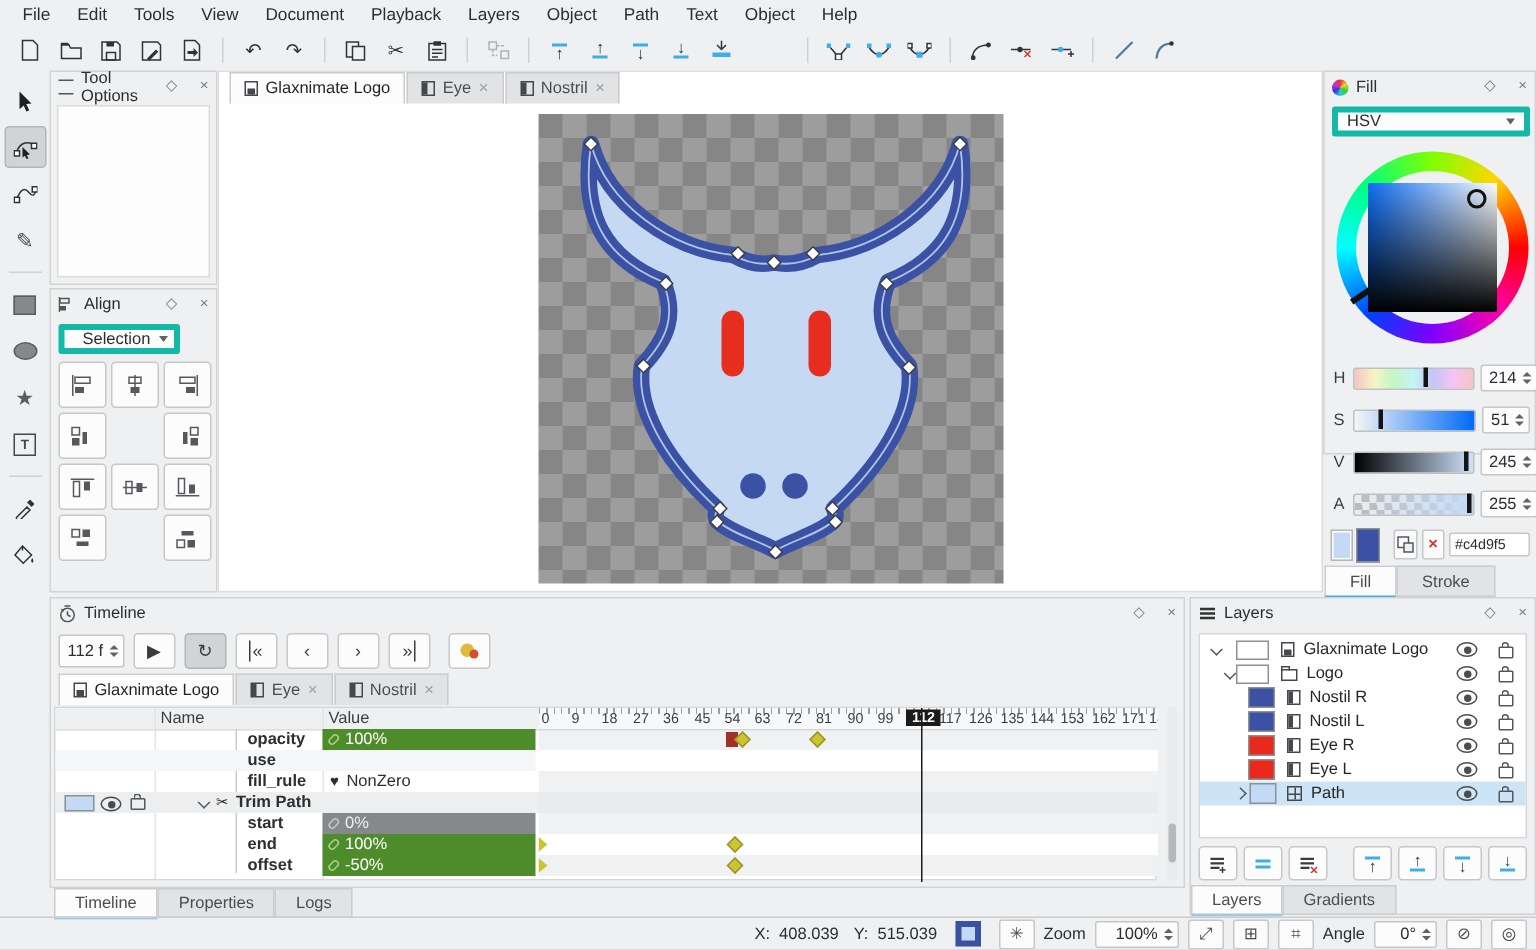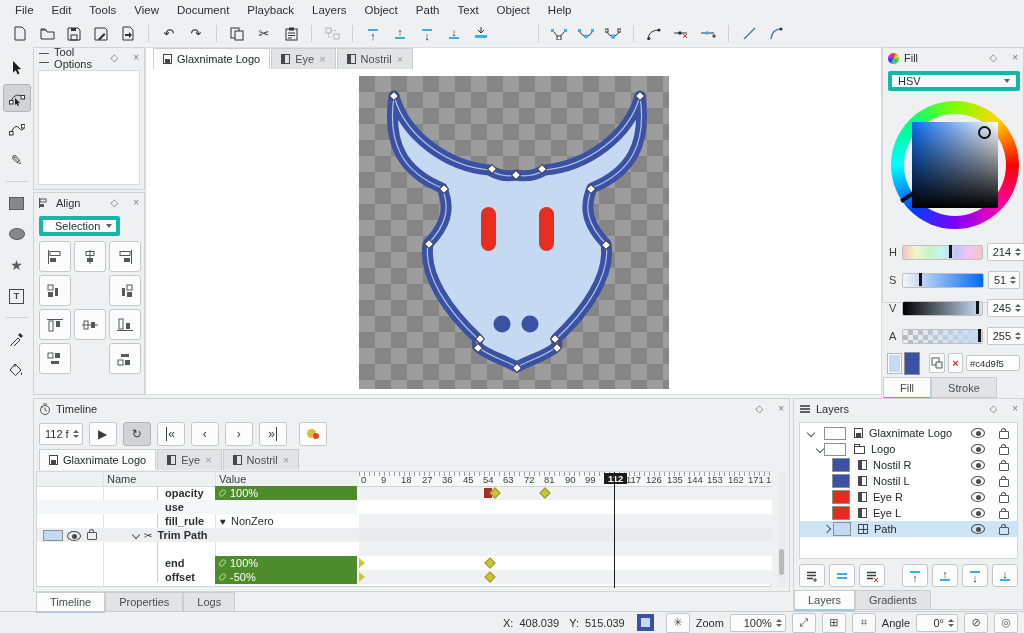--- a/index.html
+++ b/index.html
@@ -692,20 +692,29 @@
       </div>
       <div class="trow group" style="top:56px;width:735px;">
         <span class="swatch" style="position:absolute;left:6px;top:2px;width:20px;height:11px;background:#c4d9f5;"></span>
         <span class="eyeic" style="position:absolute;left:30px;top:3px;"></span>
         <span class="lockic" style="position:absolute;left:50px;top:1px;"></span>
         <div class="ncell" style="left:96px;width:120px;gap:5px;">
           <span class="chev-d"></span>
           <span style="font-size:10px;">✂</span>
           <span style="font-weight:bold;">Trim Path</span>
         </div>
+      </div>
+      <div class="trow" style="top:70px;">
+        <div class="ncell" style="padding-left:62px;">
+            <span style="font-weight:bold;">start</span>
+          </div>
+        <div class="vcell vbar-gray">
+            <span class="linkic gray"></span>
+            <span>0%</span>
+          </div>
       </div>
       <div class="trow" style="top:84px;">
         <div class="ncell" style="padding-left:62px;">
             <span style="font-weight:bold;">end</span>
           </div>
         <div class="vcell vbar-green">
             <span class="linkic"></span>
             <span>100%</span>
           </div>
       </div>

